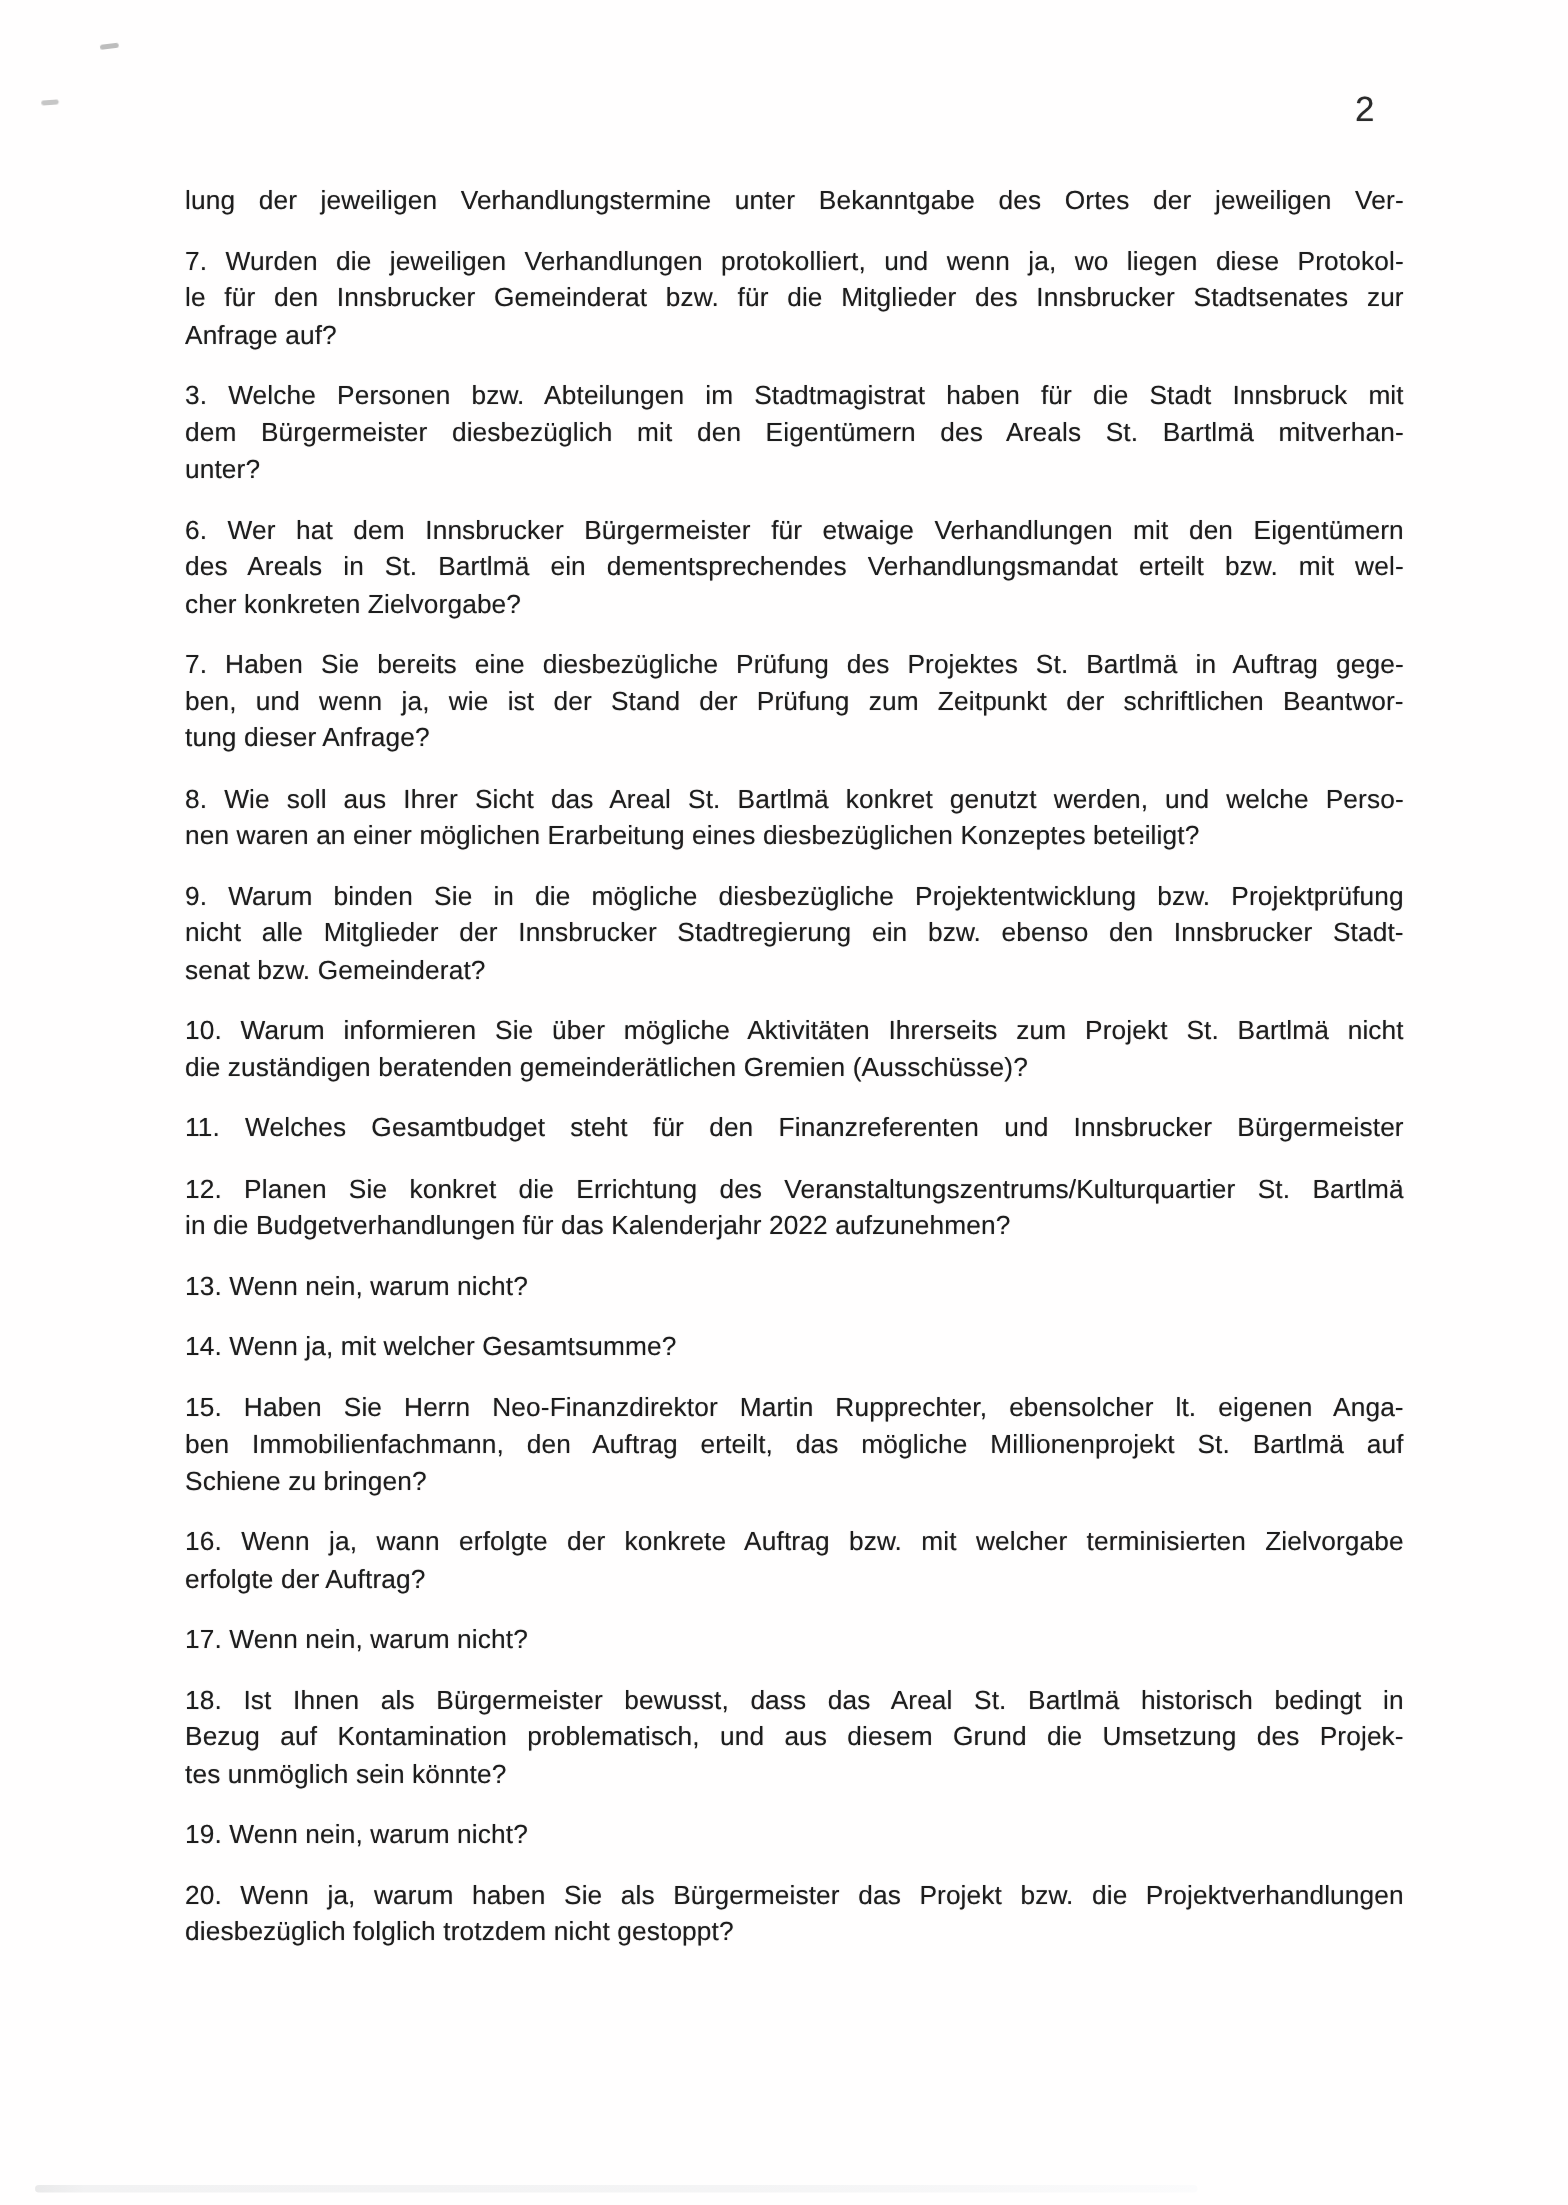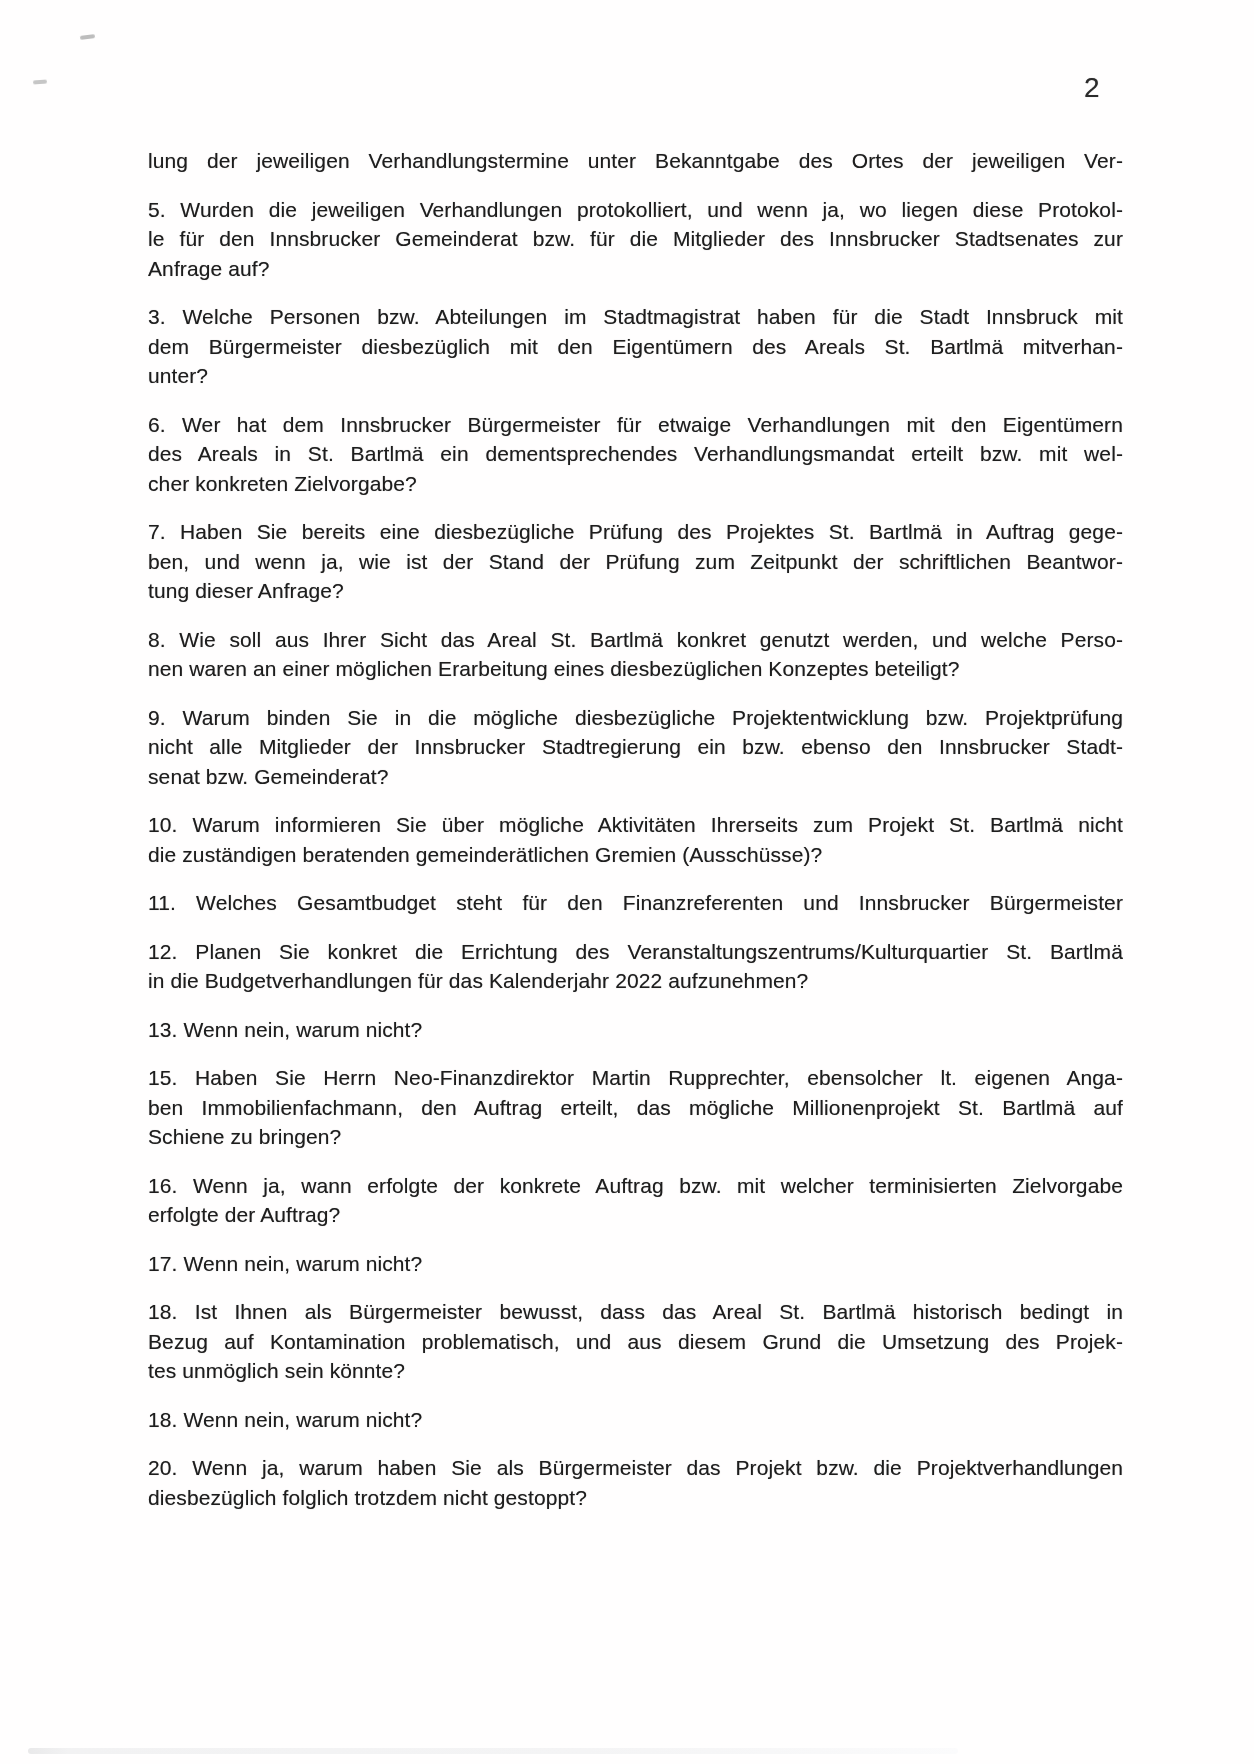--- a/index.html
+++ b/index.html
@@ -77,21 +77,21 @@
 
 <div class="page">
   <div class="smudge smudge-a"></div>
   <div class="smudge smudge-b"></div>
   <div class="page-number">2</div>
   <div class="content">
       <div class="para">
         <div class="line justify">lung der jeweiligen Verhandlungstermine unter Bekanntgabe des Ortes der jeweiligen Ver-</div>
       </div>
       <div class="para">
-        <div class="line justify">5. Wurden die jeweiligen Verhandlungen protokolliert, und wenn ja, wo liegen diese Protokol-</div>
+        <div class="line justify">7. Wurden die jeweiligen Verhandlungen protokolliert, und wenn ja, wo liegen diese Protokol-</div>
         <div class="line justify">le für den Innsbrucker Gemeinderat bzw. für die Mitglieder des Innsbrucker Stadtsenates zur</div>
         <div class="line">Anfrage auf?</div>
       </div>
       <div class="para">
         <div class="line justify">3. Welche Personen bzw. Abteilungen im Stadtmagistrat haben für die Stadt Innsbruck mit</div>
         <div class="line justify">dem Bürgermeister diesbezüglich mit den Eigentümern des Areals St. Bartlmä mitverhan-</div>
         <div class="line">unter?</div>
       </div>
       <div class="para">
         <div class="line justify">6. Wer hat dem Innsbrucker Bürgermeister für etwaige Verhandlungen mit den Eigentümern</div>
@@ -120,38 +120,41 @@
         <div class="line justify">11. Welches Gesamtbudget steht für den Finanzreferenten und Innsbrucker Bürgermeister</div>
       </div>
       <div class="para">
         <div class="line justify">12. Planen Sie konkret die Errichtung des Veranstaltungszentrums/Kulturquartier St. Bartlmä</div>
         <div class="line">in die Budgetverhandlungen für das Kalenderjahr 2022 aufzunehmen?</div>
       </div>
       <div class="para">
         <div class="line">13. Wenn nein, warum nicht?</div>
       </div>
       <div class="para">
+        <div class="line">14. Wenn ja, mit welcher Gesamtsumme?</div>
+      </div>
+      <div class="para">
         <div class="line justify">15. Haben Sie Herrn Neo-Finanzdirektor Martin Rupprechter, ebensolcher lt. eigenen Anga-</div>
         <div class="line justify">ben Immobilienfachmann, den Auftrag erteilt, das mögliche Millionenprojekt St. Bartlmä auf</div>
         <div class="line">Schiene zu bringen?</div>
       </div>
       <div class="para">
         <div class="line justify">16. Wenn ja, wann erfolgte der konkrete Auftrag bzw. mit welcher terminisierten Zielvorgabe</div>
         <div class="line">erfolgte der Auftrag?</div>
       </div>
       <div class="para">
         <div class="line">17. Wenn nein, warum nicht?</div>
       </div>
       <div class="para">
         <div class="line justify">18. Ist Ihnen als Bürgermeister bewusst, dass das Areal St. Bartlmä historisch bedingt in</div>
         <div class="line justify">Bezug auf Kontamination problematisch, und aus diesem Grund die Umsetzung des Projek-</div>
         <div class="line">tes unmöglich sein könnte?</div>
       </div>
       <div class="para">
-        <div class="line">18. Wenn nein, warum nicht?</div>
+        <div class="line">19. Wenn nein, warum nicht?</div>
       </div>
       <div class="para">
         <div class="line justify">20. Wenn ja, warum haben Sie als Bürgermeister das Projekt bzw. die Projektverhandlungen</div>
         <div class="line">diesbezüglich folglich trotzdem nicht gestoppt?</div>
       </div>
     </div>
   <div class="bottom-streak"></div>
 </div>
 
 </body></html>

